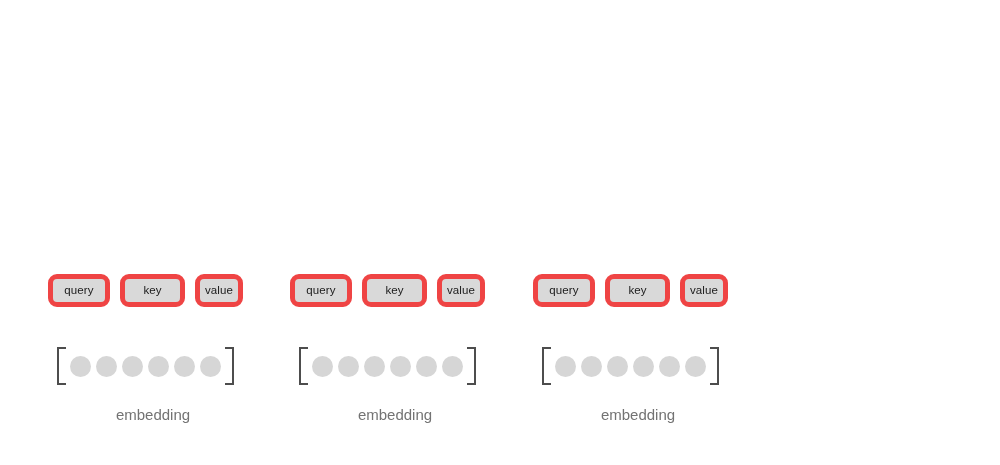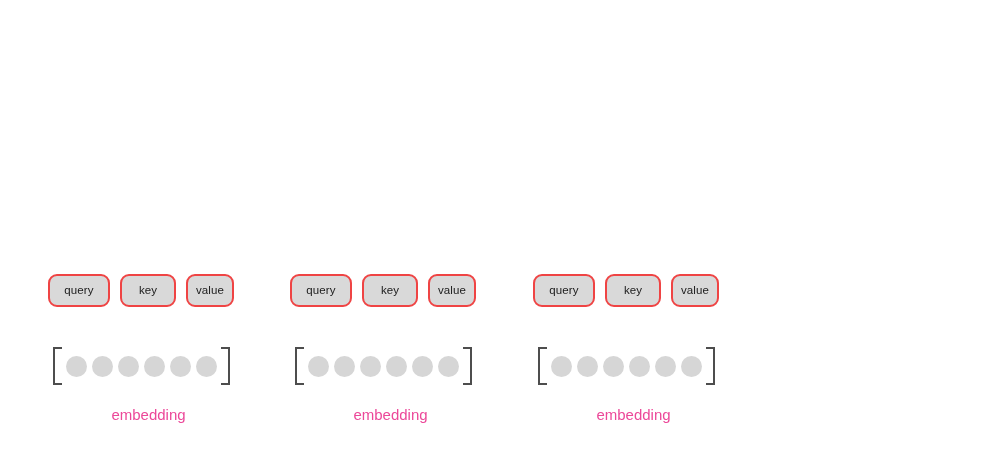--- a/index.html
+++ b/index.html
@@ -37,32 +37,32 @@
   .qkv-row {
     display: flex;
     align-items: center;
     height: 40px;
   }
 
   .qkv-chip {
     box-sizing: border-box;
     height: 33px;
     background: #d9d9d9;
-    border: 2px solid #ef4444;
+    border: 5px solid #ef4444;
     border-radius: 9px;
     display: flex;
     align-items: center;
     justify-content: center;
     font-size: 11.5px;
     color: #1a1a1a;
     letter-spacing: 0.1px;
     white-space: nowrap;
   }
   .qkv-chip.query { width: 62px; }
-  .qkv-chip.key   { width: 56px; }
+  .qkv-chip.key   { width: 65px; }
   .qkv-chip.value { width: 48px; }
 
   .qkv-gap { width: 10px; flex: none; }
 
   
   .embedding-block {
     margin-top: 37px;
     display: flex;
     align-items: center;
     justify-content: center;
@@ -110,21 +110,21 @@
     height: 21px;
     border-radius: 50%;
     background: #d6d6d6;
     flex: none;
   }
 
   
   .caption {
     margin-top: 22px;
     font-size: 15px;
-    color: #ec4899;
+    color: #737373;
     white-space: nowrap;
     line-height: 1;
     margin-left: 15px;
   }
 </style>
 </head>
 <body>
 
 <div id="canvas">
     <div class="token-group" style="left: 48px;">

